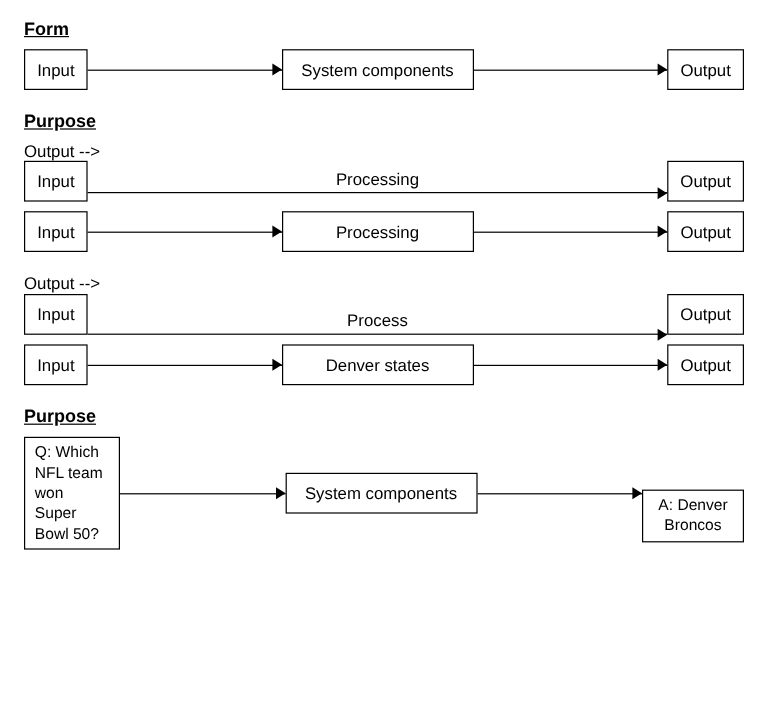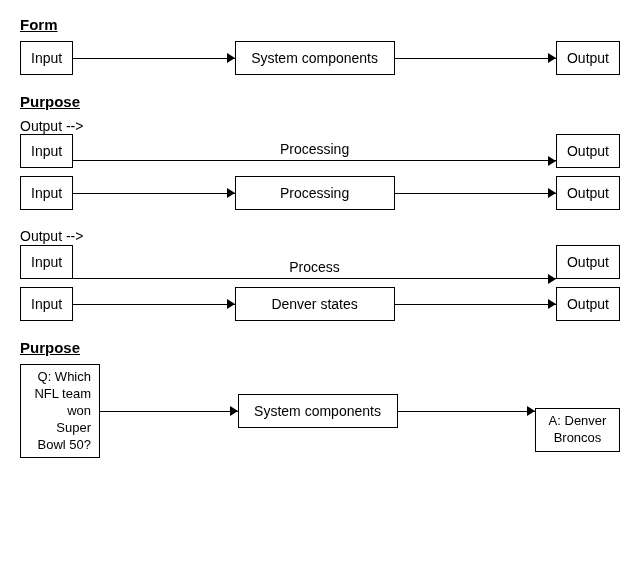--- a/index.html
+++ b/index.html
@@ -70,21 +70,20 @@
     }
 
     .purpose-box {
       border: 1px solid #000;
       padding: 4px 8px;
       font-size: 13px;
       min-width: 70px;
       max-width: 80px;
       line-height: 1.3;
       background: #fff;
-      text-align: right;
     }
 
     .purpose-output {
       border: 1px solid #000;
       padding: 4px 8px;
       font-size: 13px;
       min-width: 70px;
       max-width: 85px;
       line-height: 1.3;
       text-align: center;

